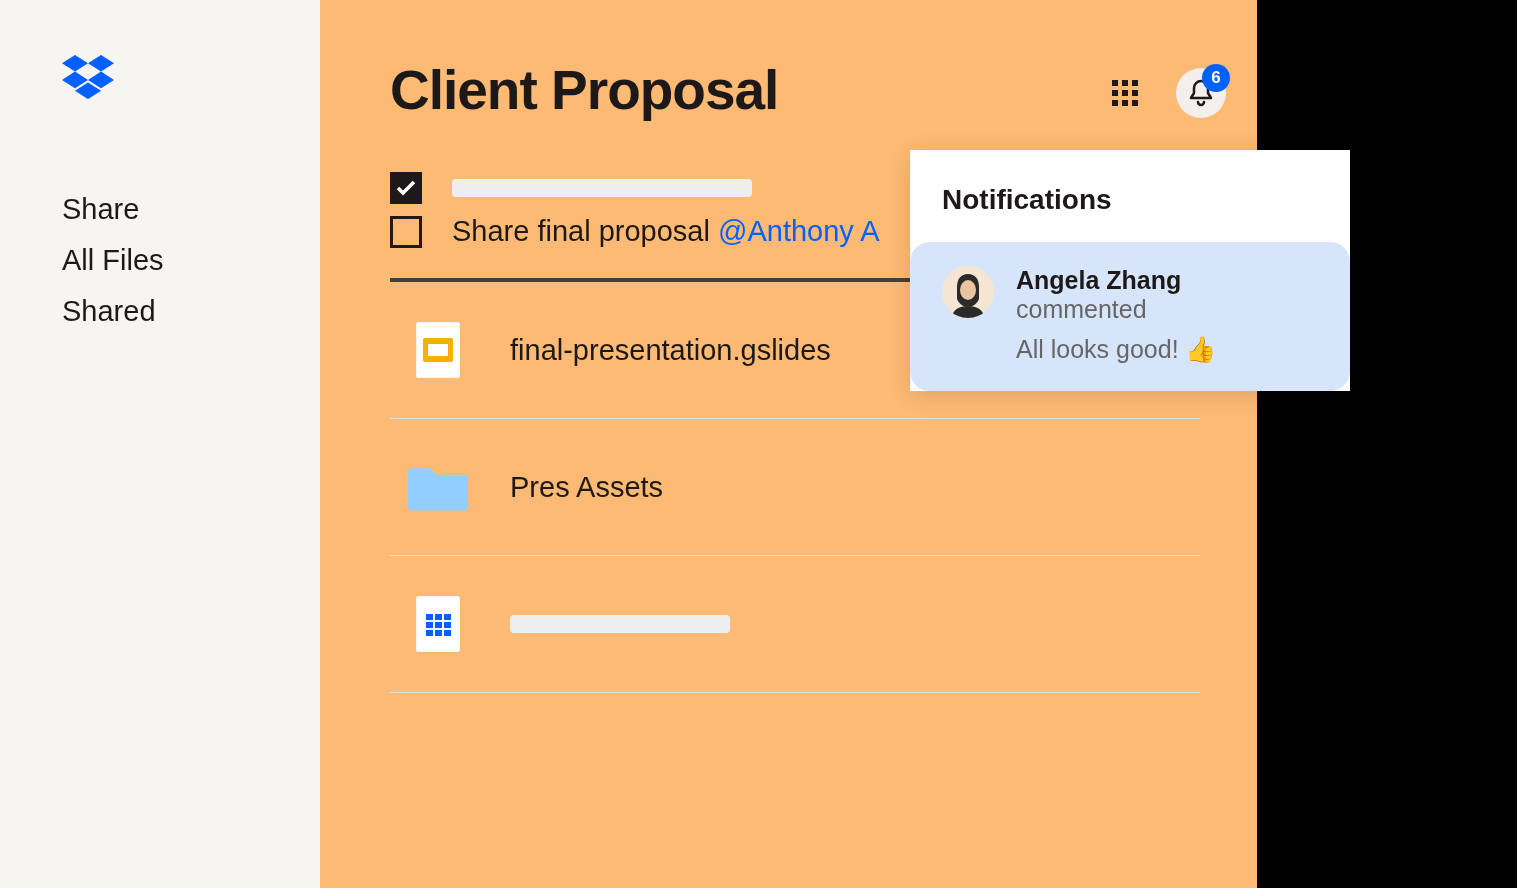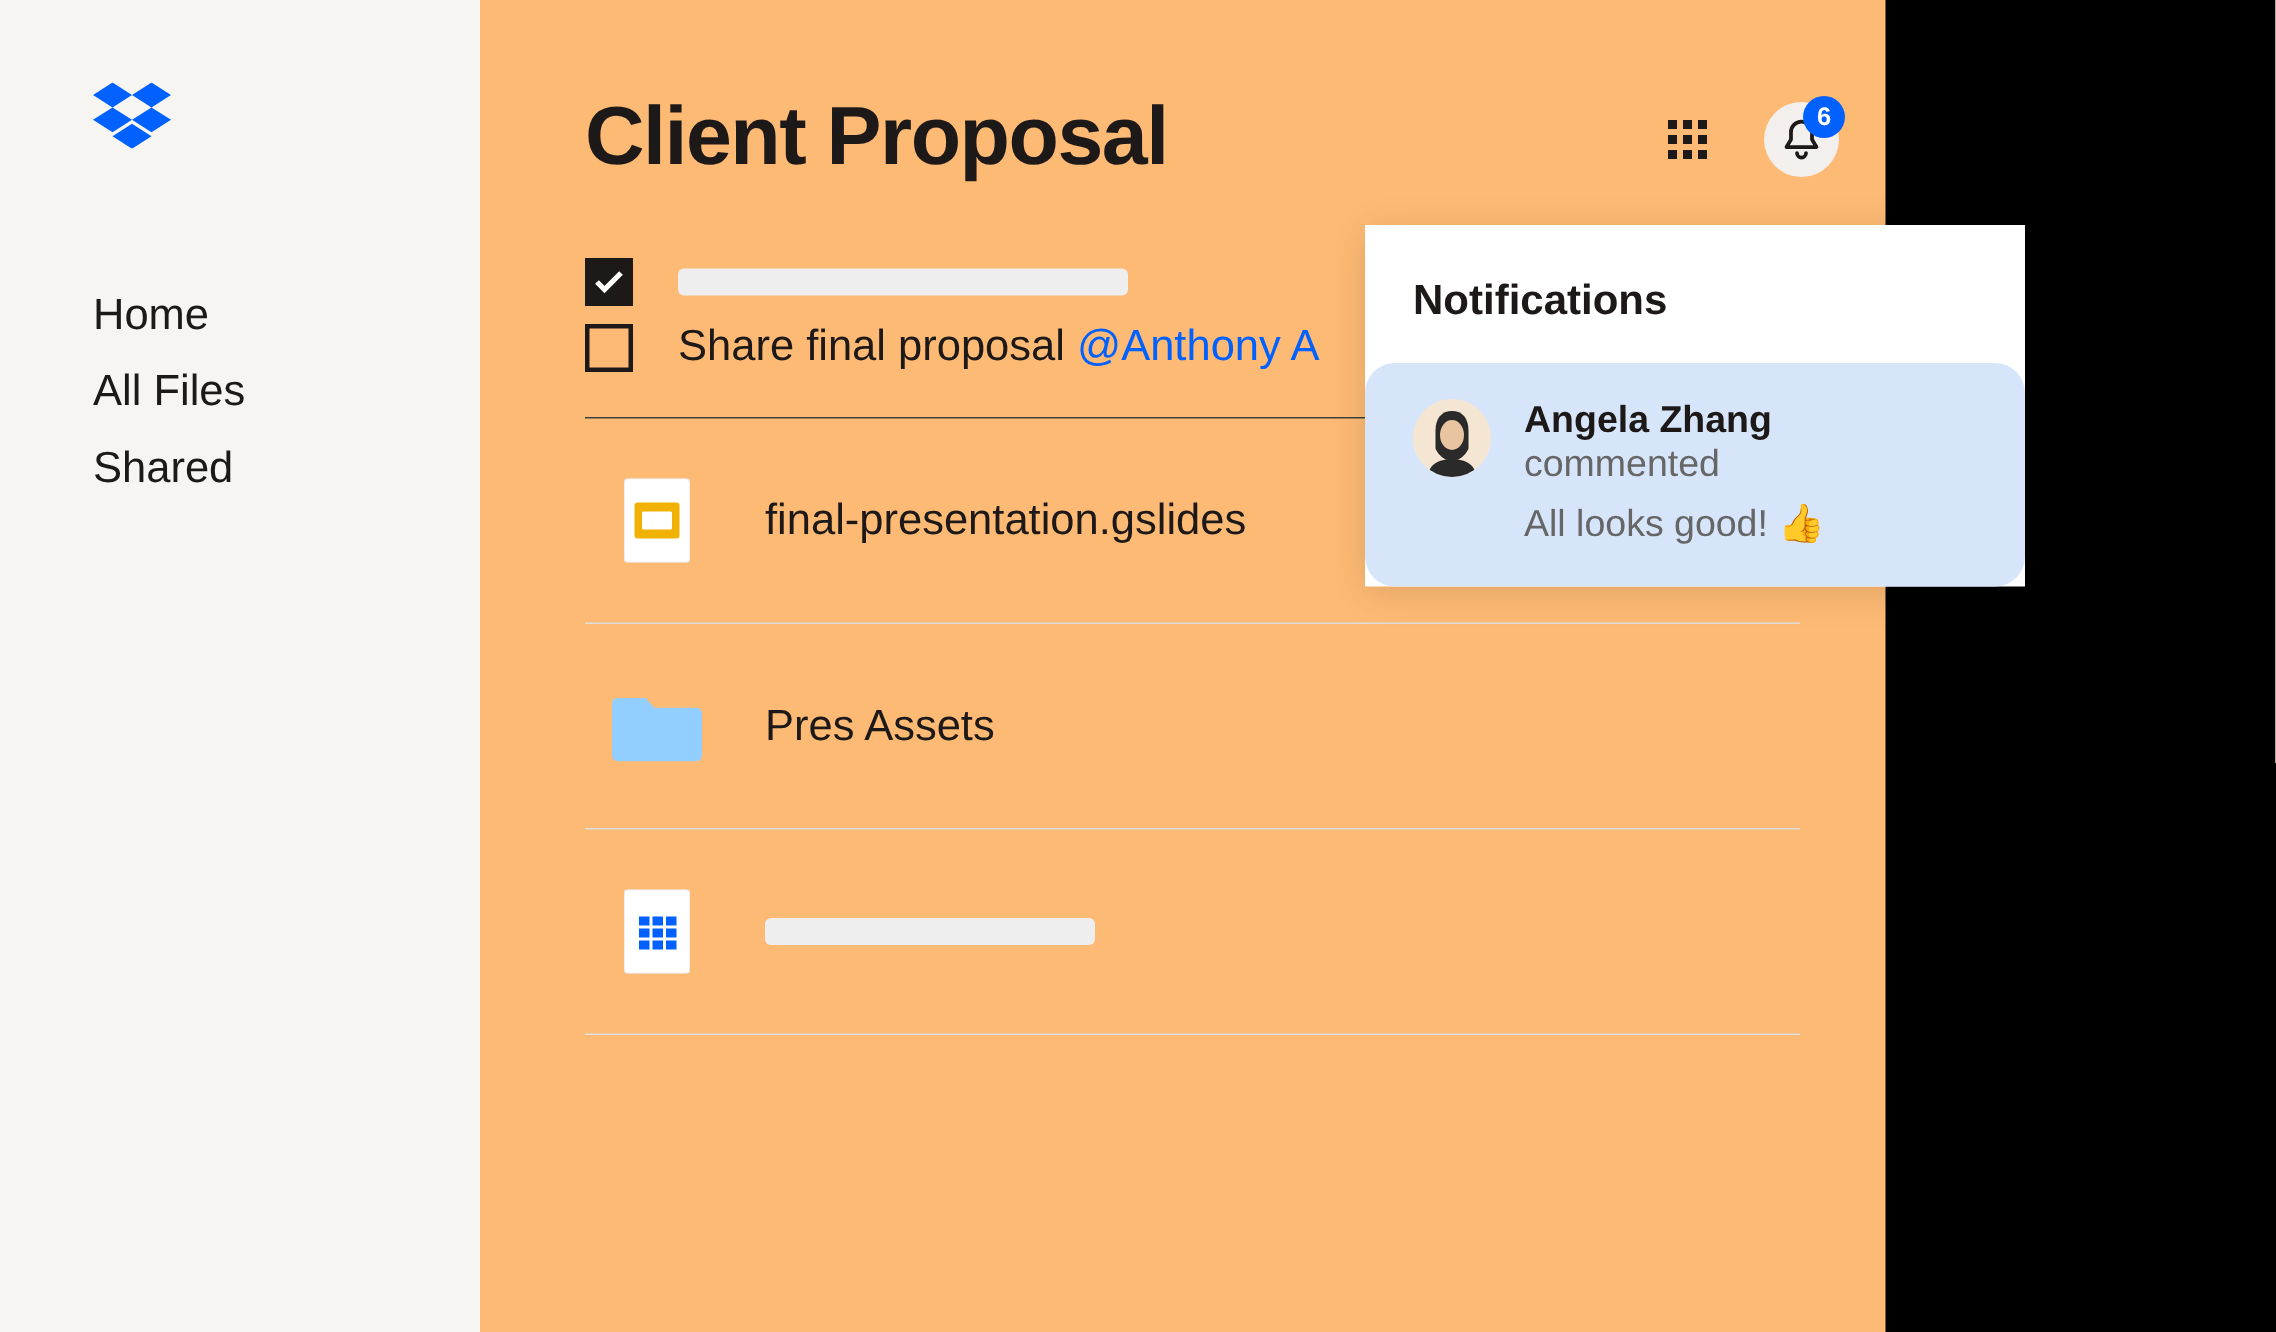--- a/index.html
+++ b/index.html
@@ -75,21 +75,21 @@
       border-radius: 4px;
     }
     .task-text {
       font-size: 29px;
       color: #1e1919;
     }
     .mention {
       color: #0061fe;
     }
     .file-list {
-      border-top: 1px solid #404040;
+      border-top: 4px solid #404040;
     }
     .file-row {
       display: flex;
       align-items: center;
       gap: 42px;
       padding: 38px 18px;
       border-bottom: 1px solid #e0dedb;
       cursor: pointer;
     }
     .file-icon-wrapper {
@@ -215,21 +215,21 @@
 
 <div class="app">
   <div class="right-black"></div>
 
   <aside class="sidebar">
     <div class="logo">
       <svg width="52" height="44" viewBox="0 0 52 44">
         <path fill="#0061fe" d="M13 0 L26 8.3 L13 16.6 L0 8.3 Z M39 0 L52 8.3 L39 16.6 L26 8.3 Z M0 24.9 L13 16.6 L26 24.9 L13 33.2 Z M39 16.6 L52 24.9 L39 33.2 L26 24.9 Z M13 35.8 L26 27.5 L39 35.8 L26 44.1 Z"></path>
       </svg>
     </div>
-    <div class="nav-item">Home</div>
+    <div class="nav-item">Share</div>
     <div class="nav-item">All Files</div>
     <div class="nav-item">Shared</div>
   </aside>
 
   <main class="main">
     <h1 class="page-title">Client Proposal</h1>
 
     <div class="task-list">
       <div class="task-item">
         <div class="checkbox checked">

